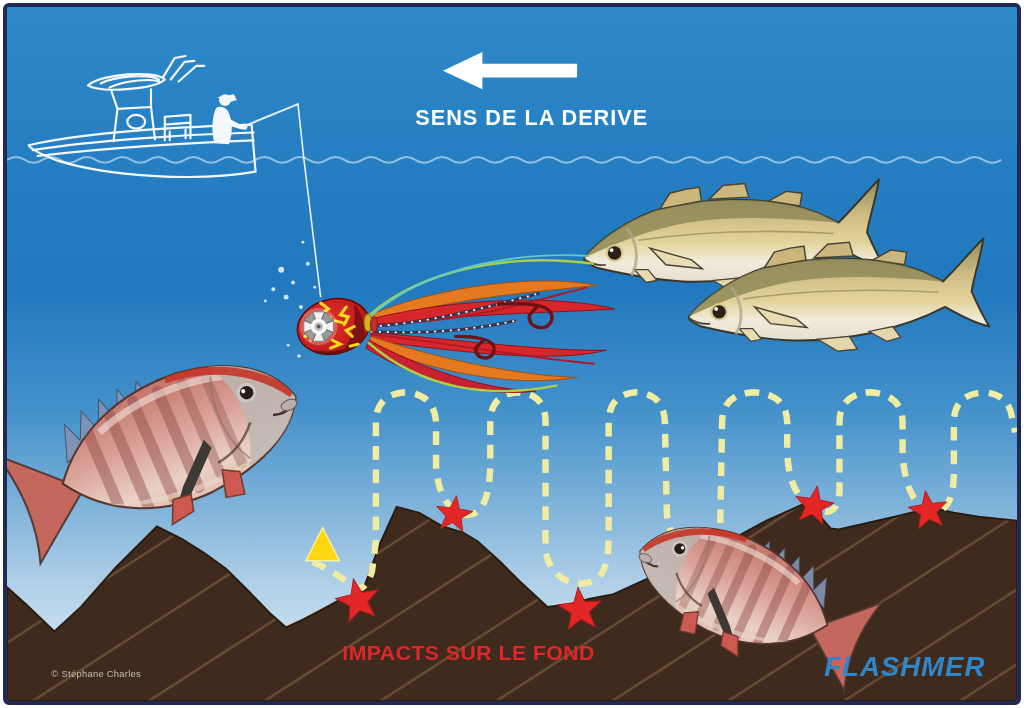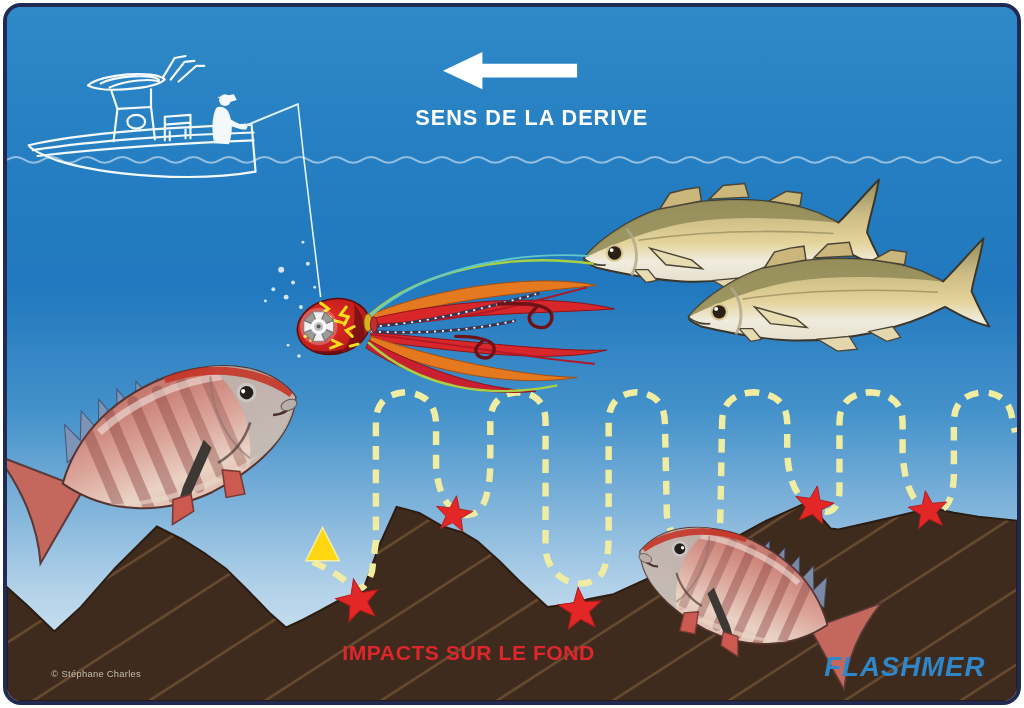--- a/index.html
+++ b/index.html
@@ -1,20 +1,20 @@
 <!DOCTYPE html>
 <html style="--sea-top: #2f86c5; --sea-mid: #2178be; --sea-haze: #b9d6ea; --seafloor-brown: #3e2b1d; --seafloor-hatch: #705034; --floor-edge: #2a1c11; --dash-yellow: #f0eda2; --star-red: #e22726; --triangle-yellow: #ffd60f; --impacts-text-red: #e0262a; --brand-blue: #2f87c9; --border-navy: #202a52; --line-white: #ffffff;"><head>
 <meta charset="utf-8">
 <style>
   html,body{margin:0;padding:0;background:#ffffff;}
   body{width:1024px;height:708px;position:relative;font-family:"Liberation Sans",sans-serif;}
   .frame{
     position:absolute;inset:3px;
     border:4px solid var(--border-navy,#202a52);
-    border-radius:18px;overflow:hidden;background:#2178be;
+    border-radius:6px;overflow:hidden;background:#2178be;
   }
   .frame svg{position:absolute;inset:0;width:100%;height:100%;display:block;}
   
   .floorbase{fill:var(--seafloor-brown,#3e2b1d);}
   .hatchline{stroke:var(--seafloor-hatch,#705034);}
   .floorshape{stroke:var(--floor-edge,#2a1c11);stroke-width:2;}
   .dashpath{fill:none;stroke:var(--dash-yellow,#f0eda2);stroke-width:6.5;stroke-dasharray:14 10;}
   .star{fill:var(--star-red,#e22726);stroke:#b01c1c;stroke-width:1;}
   .triangle{fill:var(--triangle-yellow,#ffd60f);stroke:#f7f0a0;stroke-width:1.5;}
   .whiteline{stroke:var(--line-white,#ffffff);fill:none;}

